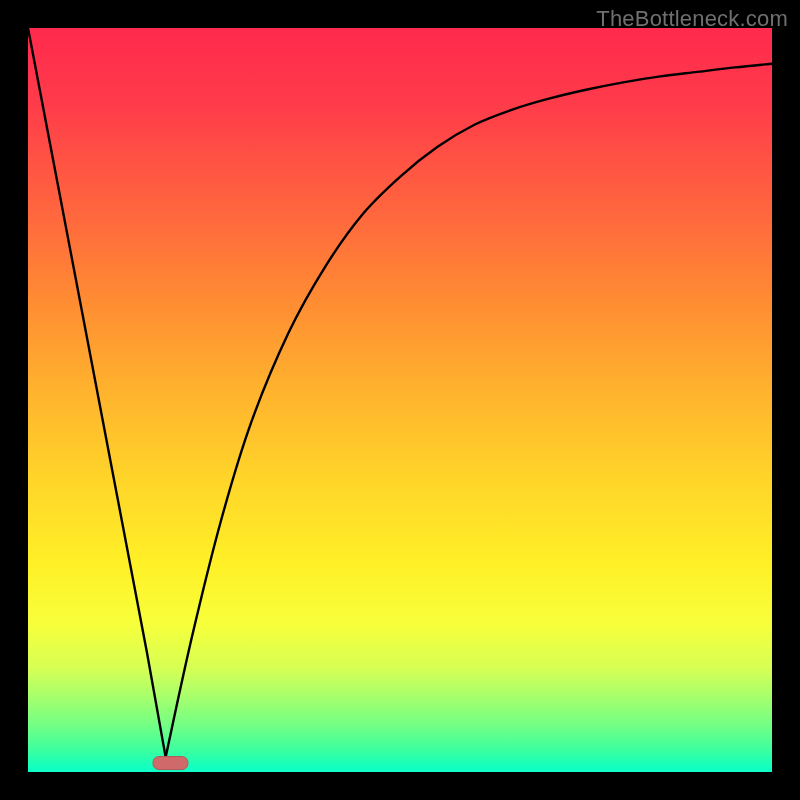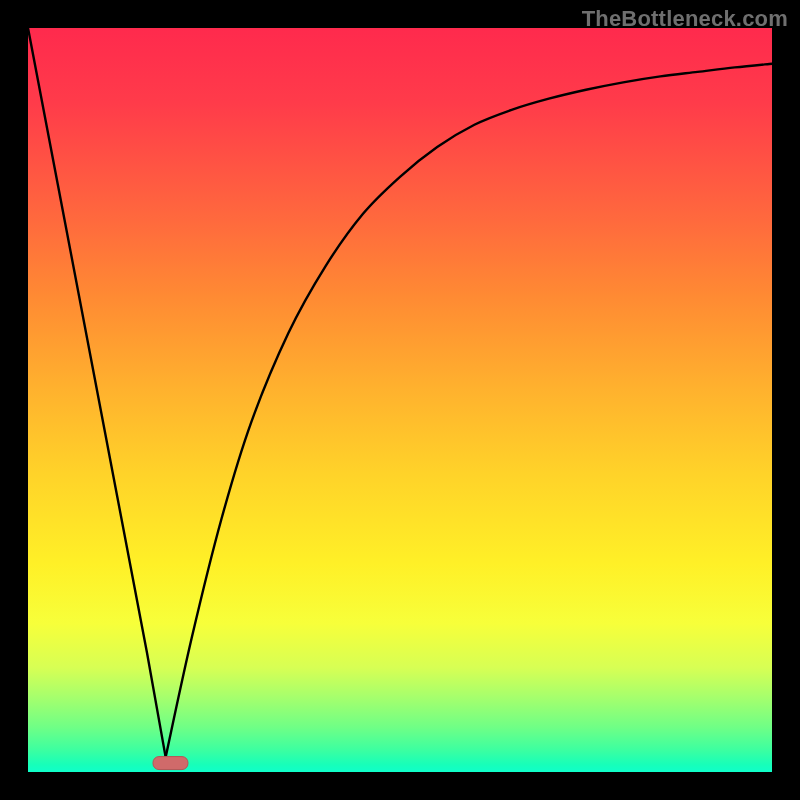--- a/index.html
+++ b/index.html
@@ -38,21 +38,21 @@
       #17ffb9 99%,
       #0fffca 100%
     );
   }
   .watermark {
     position: absolute;
     top: 6px;
     right: 12px;
     color: #6f6f6f;
     font-size: 22px;
-    font-weight: 700;
+    font-weight: 400;
     letter-spacing: 0.2px;
     user-select: none;
     margin-left: 32px;
   }
   svg.curve-layer {
     position: absolute;
     left: 28px;
     top: 28px;
     width: 744px;
     height: 744px;

